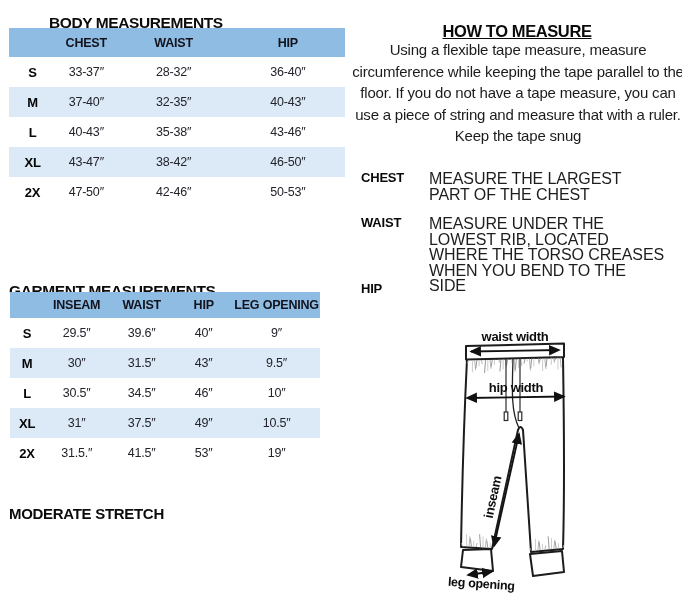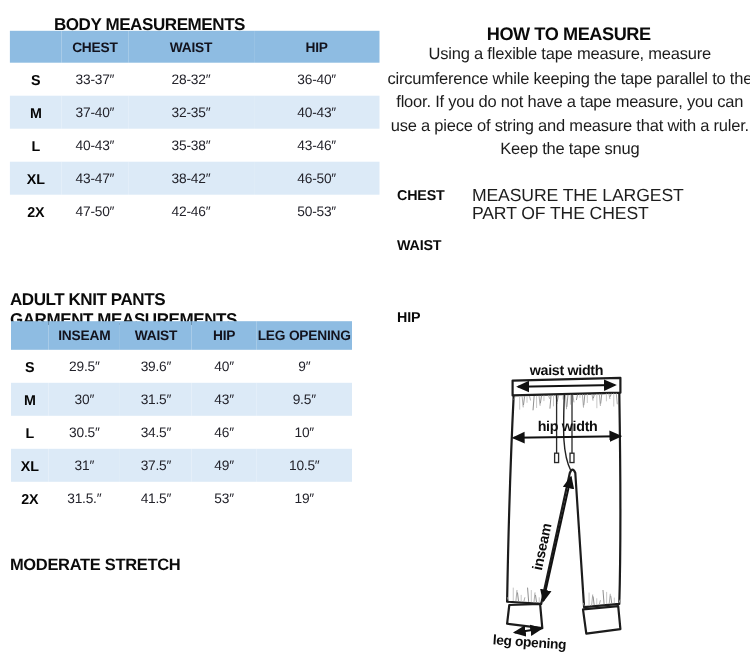--- a/index.html
+++ b/index.html
@@ -43,21 +43,21 @@
   tbody tr:nth-child(even) { background:var(--row-blue, #DCEAF7); }
 
   #stretch-note {
     position:absolute; left:9px; top:505px; width:312px; text-align:left;
     font-weight:bold; font-size:15px; letter-spacing:-0.3px; color:#0b0b0b;
   }
 
   
   #htm-title {
     position:absolute; left:352px; top:8px; width:330px; text-align:center;
-    font-weight:bold; font-size:16.5px; letter-spacing:-0.4px; color:#0a0a0a;
+    font-weight:bold; font-size:16.5px; letter-spacing:-0.4px; color:#0a0a0a;text-decoration:underline;
   }
   #htm-para {
     position:absolute; left:351px; top:39px; width:334px; text-align:center;
     font-size:15px; line-height:21.5px; letter-spacing:-0.2px; color:#1c1c1c; margin:0;
   }
   #definitions { position:absolute; inset:0; }
   .def-row { position:absolute; left:361px; width:314px; display:flex; }
   .def-row:nth-of-type(1) { top:170px; }
   .def-row:nth-of-type(2) { top:215px; }
   .def-row:nth-of-type(3) { top:281px; }
@@ -128,21 +128,21 @@
         <tr>
           <td class="size-cell">2X</td>
           <td>47-50″</td>
           <td>42-46″</td>
           <td>50-53″</td>
         </tr>
       </tbody>
   </table>
 
   <h2 class="block-title" id="garment-title">
-    <span>ADULT KNIT PANTS</span><br>
+    <br>
     <span>GARMENT MEASUREMENTS</span>
   </h2>
 
   <table id="garment-table">
     <colgroup>
         <col class="c0">
         <col class="c1">
         <col class="c2">
         <col class="c3">
         <col class="c4">
@@ -201,20 +201,21 @@
 
   <p id="htm-para">Using a flexible tape measure, measure circumference while keeping the tape parallel to the floor.  If you do not have a tape measure, you can use a piece of string and measure that with a ruler. Keep the tape snug</p>
 
   <div id="definitions">
       <div class="def-row">
         <div class="def-term">CHEST</div>
         <div class="def-text">MEASURE THE LARGEST PART OF THE CHEST</div>
       </div>
       <div class="def-row">
         <div class="def-term">WAIST</div>
+        <div class="def-text">MEASURE UNDER THE LOWEST RIB, LOCATED WHERE THE TORSO CREASES WHEN YOU BEND TO THE SIDE</div>
       </div>
       <div class="def-row">
         <div class="def-term">HIP</div>
       </div>
     </div>
 
   <svg id="pants-svg" viewBox="395 322 260 278" width="260" height="278">
     <defs>
       <marker id="ah" viewBox="0 0 10 10" refX="8.5" refY="5" markerWidth="6.5" markerHeight="6.5" orient="auto-start-reverse">
         <path d="M0,0.5 L10,5 L0,9.5 Z" fill="#111"></path>

